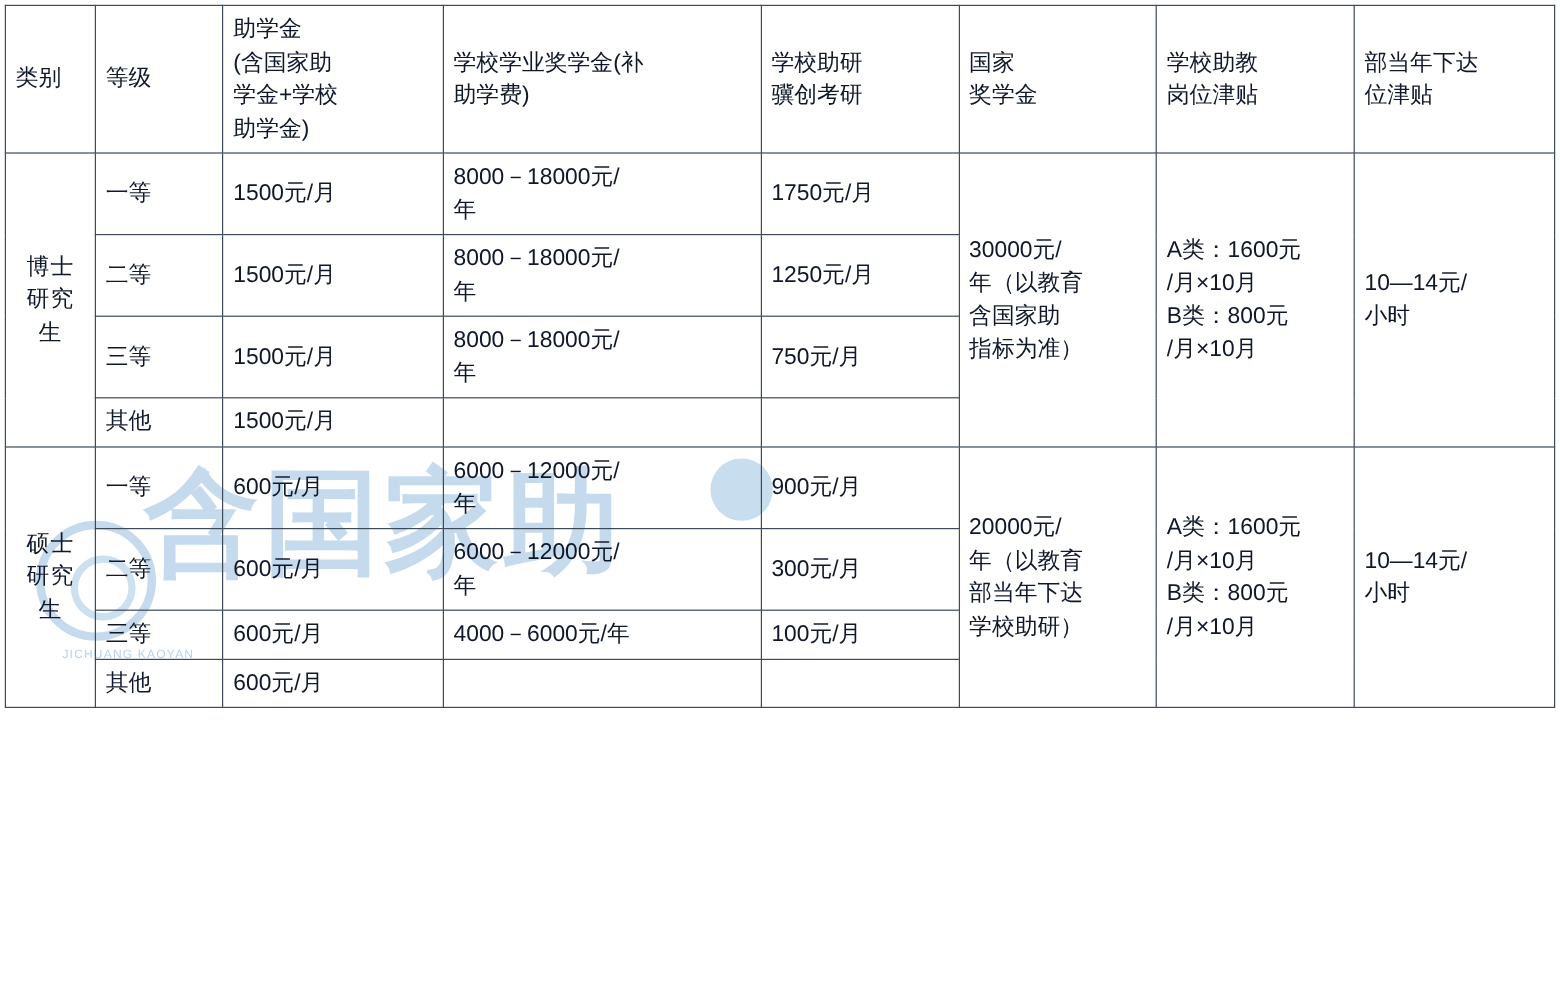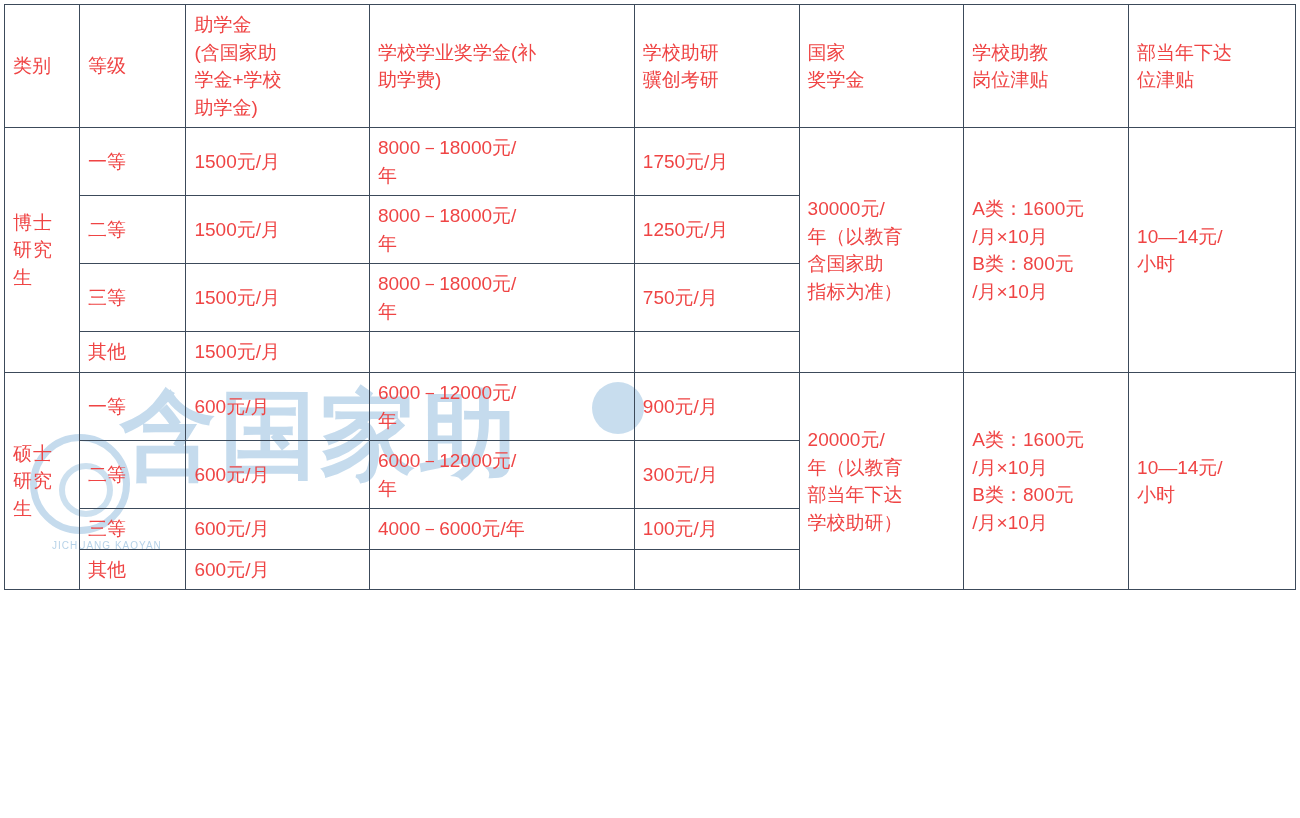--- a/index.html
+++ b/index.html
@@ -27,30 +27,30 @@
     margin: 4px;
     position: relative;
     z-index: 2;
   }
   table.grant-table td {
     border: 1px solid #3c4a5a;
     padding: 6px 8px;
     font-size: 19px;
     line-height: 1.45;
     vertical-align: middle;
-    color: #ef4444;
+    color: #0f172a;
     background: transparent;
     word-break: break-all;
   }
   td.head {
     font-size: 19px;
     vertical-align: middle;
   }
   td.cat {
-    text-align: left;
+    text-align: center;
     font-size: 19px;
     letter-spacing: 1px;
   }
   td.level {
     font-size: 19px;
   }
   td.empty {
     padding: 0;
   }
   .cell-lines {

